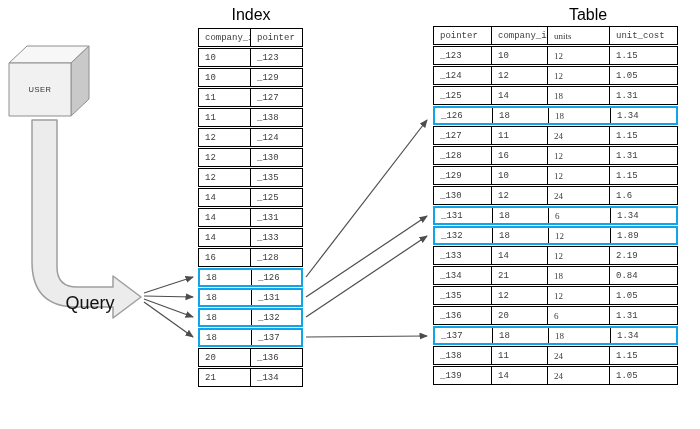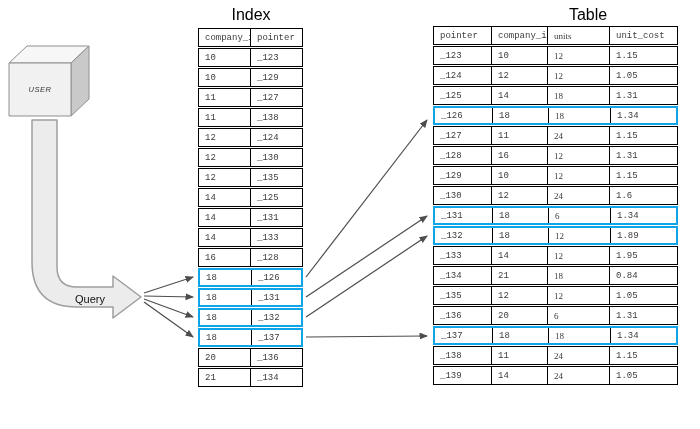--- a/index.html
+++ b/index.html
@@ -16,23 +16,23 @@
   .drow.hl{border:2px solid #0ea5e9;}
   .dcell{box-sizing:border-box;border-right:1px solid #000;display:flex;align-items:center;
          padding-left:6px;font-family:"Liberation Mono","DejaVu Sans Mono",monospace;
          font-size:9px;color:#3c3c3c;overflow:hidden;white-space:nowrap;}
   .dcell:last-child{border-right:none;flex:1;}
   #index-table .dcell:nth-child(1){width:52px;}
   #data-table .dcell:nth-child(1){width:58px;}
   #data-table .dcell:nth-child(2){width:56px;}
   #data-table .dcell:nth-child(3){width:62px;font-family:Liberation Serif, serif;}
   #overlay{position:absolute;left:0;top:0;width:700px;height:429px;pointer-events:none;}
-  #query-label{position:absolute;left:90px;top:293px;transform:translateX(-50%);font-size:11px;color:#111;}
+  #query-label{position:absolute;left:90px;top:293px;transform:translateX(-50%);font-size:18px;color:#111;}
   #user-label{position:absolute;left:40px;top:85px;transform:translateX(-50%);
-              font-size:7.5px;letter-spacing:0.6px;color:#333;font-style:italic;}
+              font-size:7.5px;letter-spacing:0.6px;color:#333;}
 </style>
 </head>
 <body>
 
 <div id="stage">
 
   <svg id="overlay" width="700" height="429" viewBox="0 0 700 429">
     <defs>
       <marker id="ah" markerWidth="9" markerHeight="8" refX="7.5" refY="3.5" orient="auto" markerUnits="userSpaceOnUse">
         <path d="M0,0 L8.5,3.5 L0,7 Z" fill="#4d4d4d"></path>
@@ -208,21 +208,21 @@
       <div class="drow hl">
         <div class="dcell">_132</div>
         <div class="dcell">18</div>
         <div class="dcell">12</div>
         <div class="dcell">1.89</div>
       </div>
       <div class="drow">
         <div class="dcell">_133</div>
         <div class="dcell">14</div>
         <div class="dcell">12</div>
-        <div class="dcell">1.95</div>
+        <div class="dcell">2.19</div>
       </div>
       <div class="drow">
         <div class="dcell">_134</div>
         <div class="dcell">21</div>
         <div class="dcell">18</div>
         <div class="dcell">0.84</div>
       </div>
       <div class="drow">
         <div class="dcell">_135</div>
         <div class="dcell">12</div>

